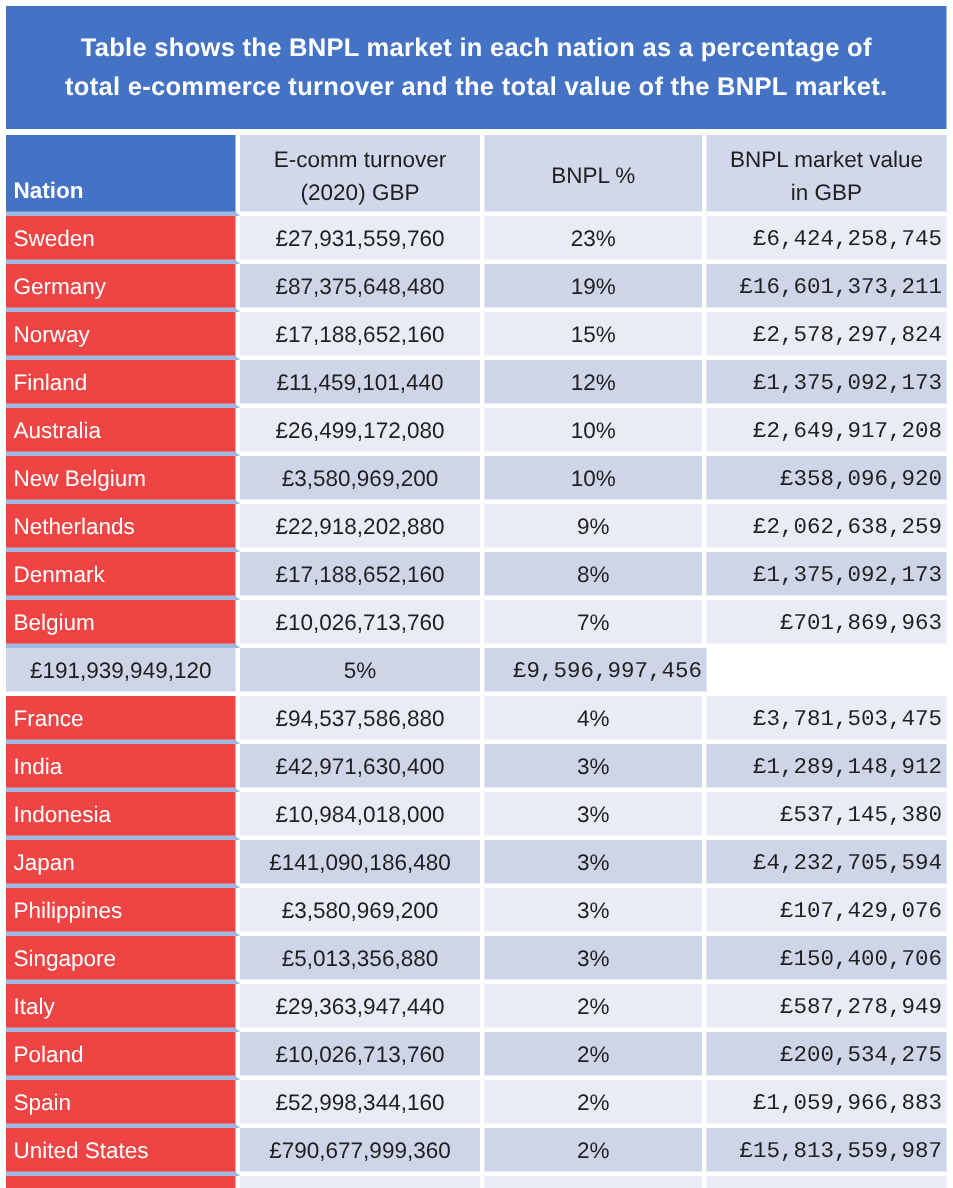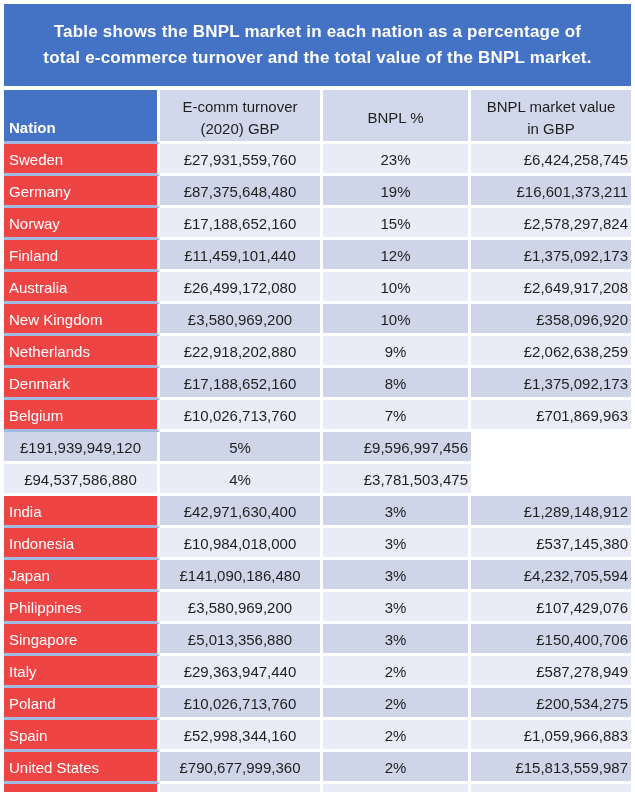--- a/index.html
+++ b/index.html
@@ -35,21 +35,21 @@
     border-bottom-color:#A1B8E1 !important;
   }
   .hcell{background:#D2D8EB;}
   
   .drow .cell{height:32px;padding-bottom:4px;}
   .c-nation{
     background:#ef4444;color:#ffffff;padding-left:5px;
     border-bottom-color:#A1B8E1 !important;
   }
   .c-center{justify-content:center;}
-  .c-right{justify-content:flex-end;padding-right:3px;}
+  .c-right{justify-content:flex-end;padding-right:3px;font-family:Liberation Mono, monospace;}
   .band-light .c-data{background:#E9ECF6;}
   .band-dark .c-data{background:#CFD5E8;}
   
   .sliver .cell{height:10px;border-bottom:none;padding:0;}
 </style>
 </head>
 <body>
 
 <div class="banner">
   <div class="tline">Table shows the BNPL market in each nation as a percentage of</div>
@@ -102,21 +102,21 @@
         <div class="cell vline c-data c-center">12%</div>
         <div class="cell c-data c-right">£1,375,092,173</div>
       </div>
       <div class="trow drow band-light">
         <div class="cell vline c-nation">Australia</div>
         <div class="cell vline c-data c-center">£26,499,172,080</div>
         <div class="cell vline c-data c-center">10%</div>
         <div class="cell c-data c-right">£2,649,917,208</div>
       </div>
       <div class="trow drow band-dark">
-        <div class="cell vline c-nation">New Kingdom</div>
+        <div class="cell vline c-nation">New Belgium</div>
         <div class="cell vline c-data c-center">£3,580,969,200</div>
         <div class="cell vline c-data c-center">10%</div>
         <div class="cell c-data c-right">£358,096,920</div>
       </div>
       <div class="trow drow band-light">
         <div class="cell vline c-nation">Netherlands</div>
         <div class="cell vline c-data c-center">£22,918,202,880</div>
         <div class="cell vline c-data c-center">9%</div>
         <div class="cell c-data c-right">£2,062,638,259</div>
       </div>
@@ -131,20 +131,21 @@
         <div class="cell vline c-data c-center">£10,026,713,760</div>
         <div class="cell vline c-data c-center">7%</div>
         <div class="cell c-data c-right">£701,869,963</div>
       </div>
       <div class="trow drow band-dark">
         <div class="cell vline c-data c-center">£191,939,949,120</div>
         <div class="cell vline c-data c-center">5%</div>
         <div class="cell c-data c-right">£9,596,997,456</div>
       </div>
       <div class="trow drow band-light">
+        <div class="cell vline c-nation">France</div>
         <div class="cell vline c-data c-center">£94,537,586,880</div>
         <div class="cell vline c-data c-center">4%</div>
         <div class="cell c-data c-right">£3,781,503,475</div>
       </div>
       <div class="trow drow band-dark">
         <div class="cell vline c-nation">India</div>
         <div class="cell vline c-data c-center">£42,971,630,400</div>
         <div class="cell vline c-data c-center">3%</div>
         <div class="cell c-data c-right">£1,289,148,912</div>
       </div>

